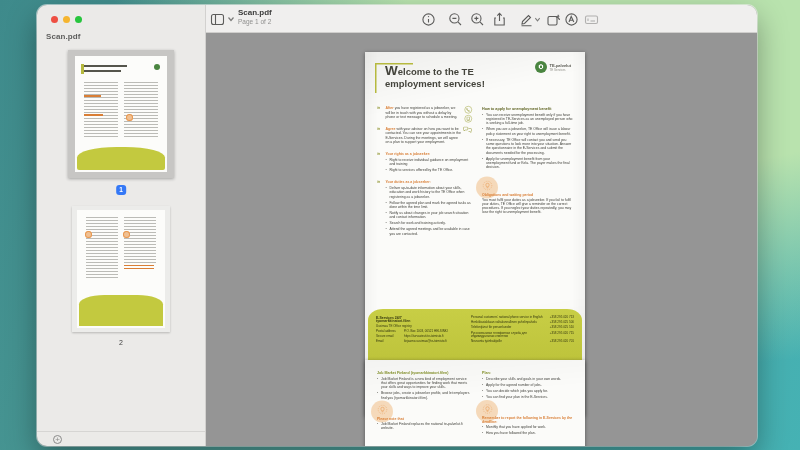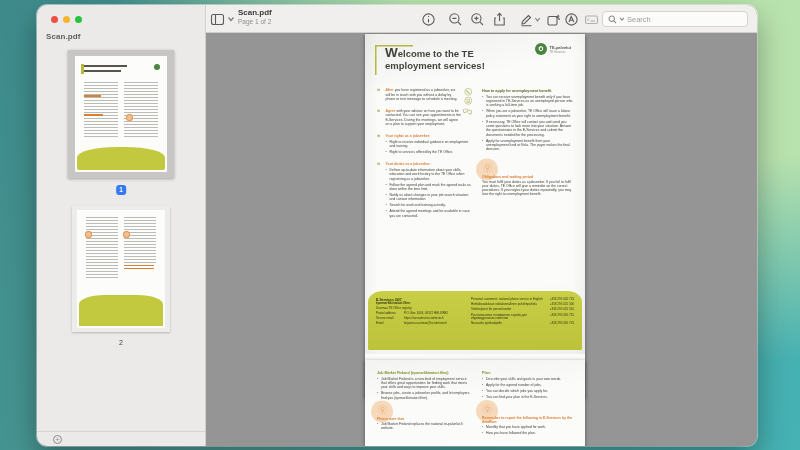--- a/index.html
+++ b/index.html
@@ -69,21 +69,21 @@
   .searchbox { position:absolute; left:396px; top:6px; width:146px; height:16px;
     background:#fbfbfa; border:1px solid #d4d3d1; border-radius:4px;
     display:flex; align-items:center; padding:0 5px; gap:2px; }
   .searchbox svg { width:9px; height:9px; color:#8a8a89; flex:none; }
   .search-chev { width:6px !important; height:6px !important; }
   .search-ph { font-size:7.5px; color:#9d9d9c; }
 
   
   .content { flex:1; background:#959595; position:relative; overflow:hidden; }
   .sheet { position:absolute; left:159px; width:220px; background:#fbfbf9; box-shadow:0 1px 4px rgba(0,0,0,.42); overflow:hidden; }
-  .sheet1 { top:1px; height:364px; }
+  .sheet1 { top:19px; height:364px; }
   .sheet2 { top:327px; height:130px; }
   .pinner { width:440px; transform:scale(.5); transform-origin:0 0; position:relative;
     color:#3e3e38; }
   .pinner1 { height:640px;
     background:
       linear-gradient(168deg, rgba(0,0,0,.05), rgba(0,0,0,0) 18%),
       linear-gradient(352deg, rgba(0,0,0,.045), rgba(0,0,0,0) 22%),
       linear-gradient(90deg, rgba(0,0,0,.03), rgba(0,0,0,0) 6%, rgba(0,0,0,0) 94%, rgba(0,0,0,.03)); }
   .pinner2 { height:260px; background:linear-gradient(175deg, rgba(0,0,0,.03), rgba(0,0,0,0) 30%); }
 
@@ -262,30 +262,20 @@
           <circle cx="7.5" cy="7.5" r="5.6"></circle>
             <path d="M5 10 L7.2 4.5 L9.8 10 M5.9 8.2 H8.9"></path>
         </svg>
       </div>
       <div class="ticon tb-form">
         <svg viewBox="0 0 15 15" fill="none" stroke="currentColor" stroke-width="1.1">
           <rect x="1.5" y="4" width="12" height="7.5" rx="1.5"></rect>
             <line x1="4" y1="6.5" x2="4" y2="9"></line>
             <line x1="6.5" y1="9" x2="11" y2="9"></line>
         </svg>
-      </div>
-      <div class="searchbox">
-        <svg viewBox="0 0 10 10" fill="none" stroke="currentColor" stroke-width="1.2">
-          <circle cx="4.2" cy="4.2" r="3"></circle>
-            <line x1="6.5" y1="6.5" x2="9" y2="9"></line>
-        </svg>
-        <svg class="search-chev" viewBox="0 0 8 8" fill="none" stroke="currentColor" stroke-width="1.4">
-            <path d="M1.5 2.5 L4 5.5 L6.5 2.5"></path>
-          </svg>
-        <span class="search-ph">Search</span>
       </div>
     </div>
 
     <div class="content">
 
       <div class="sheet sheet1">
         <div class="pinner pinner1">
           <div class="doc-bracket"></div>
           <div class="doc-title">
             <div class="l1">Welcome to the TE</div>

